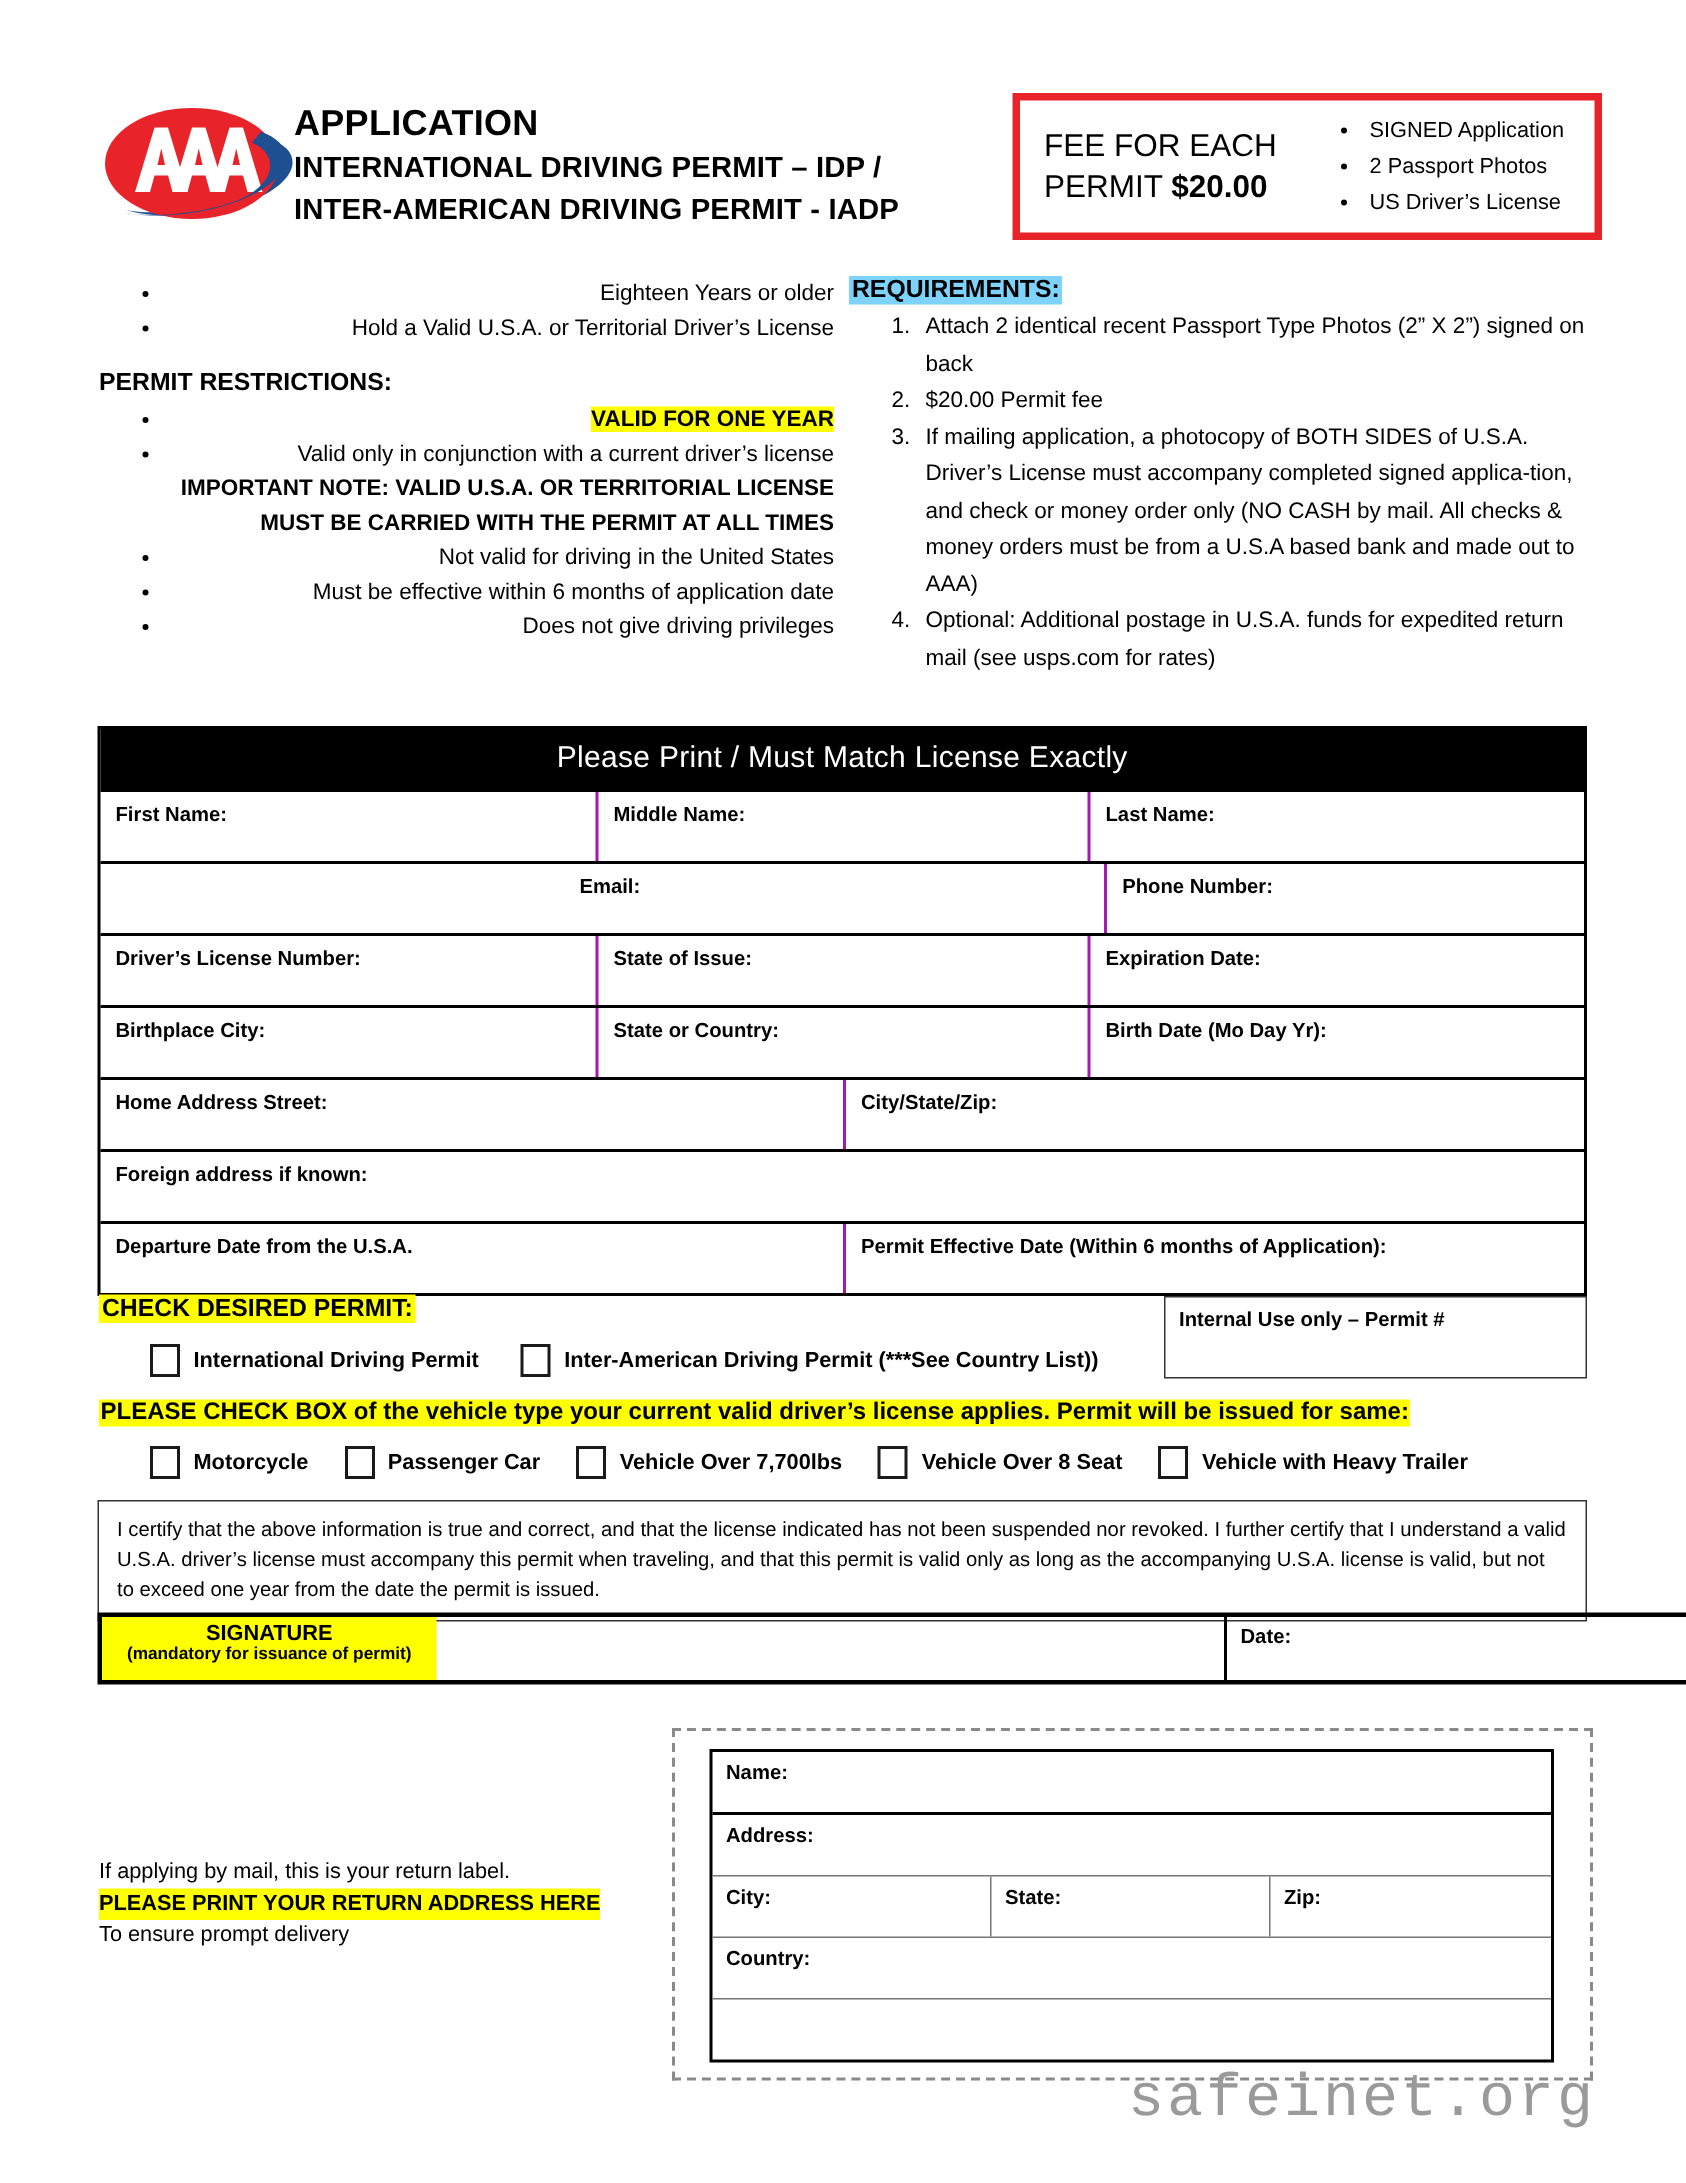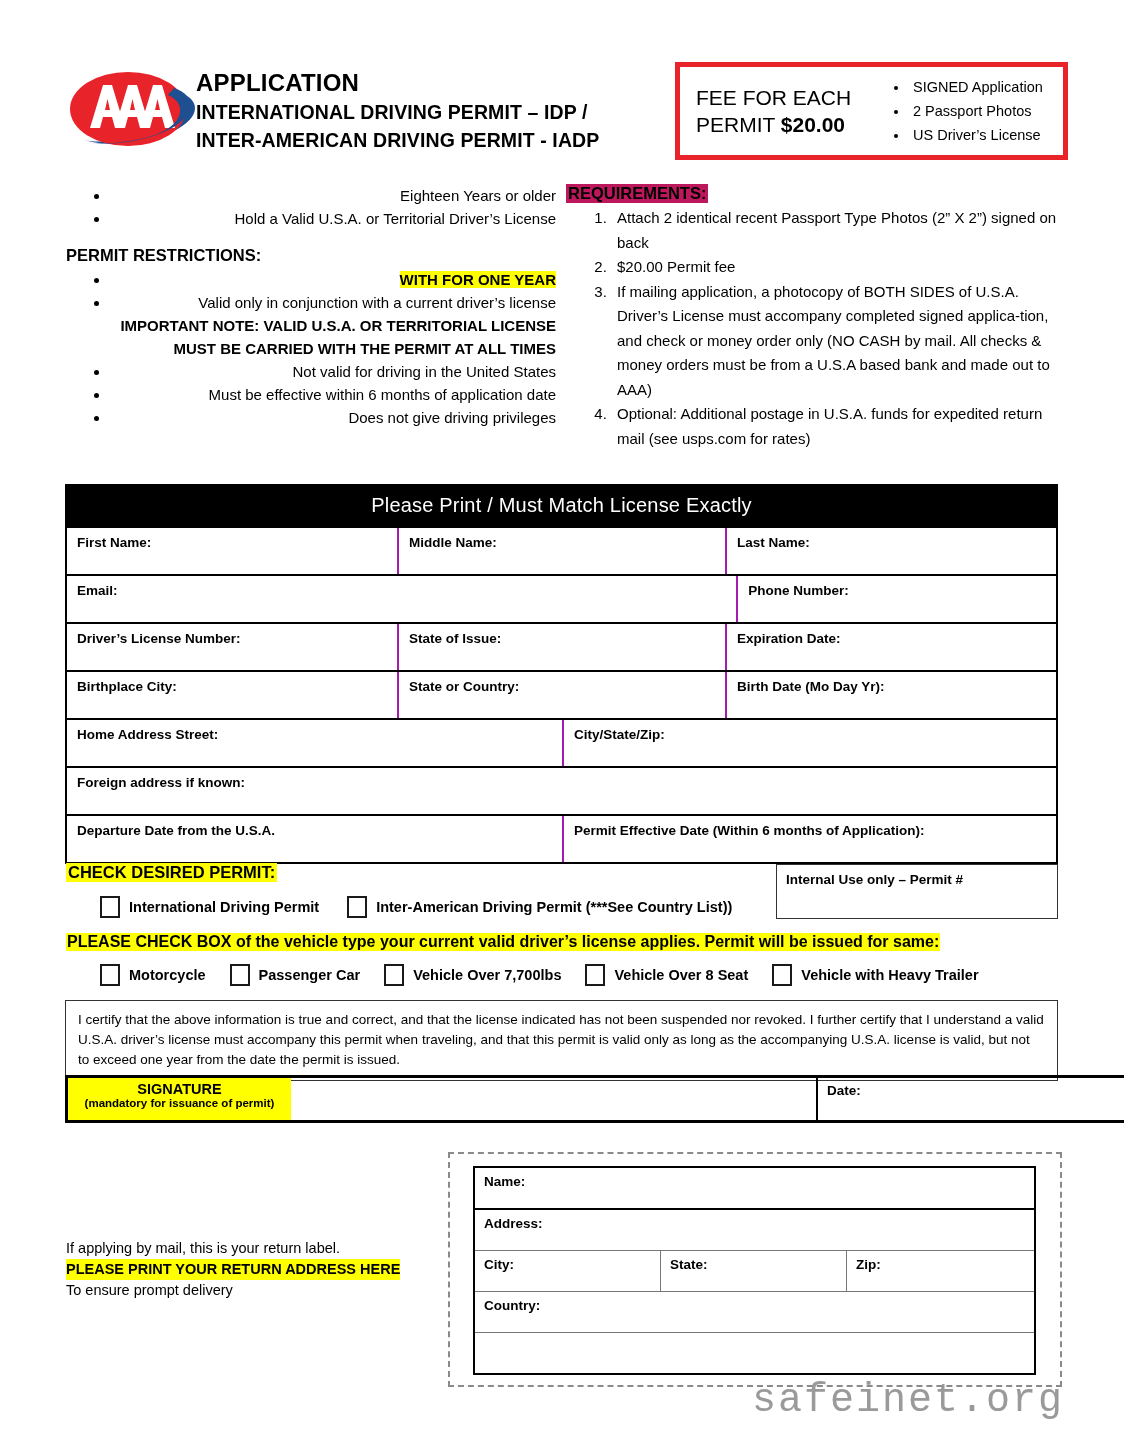--- a/index.html
+++ b/index.html
@@ -78,21 +78,21 @@
   .info-right {
     position: absolute;
     left: 566px; top: 184px;
     width: 495px;
   }
   .sec-head {
     font-size: 16.5px;
     font-weight: bold;
     margin: 0 0 3px 0;
   }
-  .sec-head.hl { background: #be185d; display: inline-block; padding: 0 2px; }
+  .sec-head.hl { background: #7dd3fc; display: inline-block; padding: 0 2px; }
   ul.bullets {
     margin: 0 0 16px 0;
     padding-left: 44px;
     list-style: disc;
   }
   ul.bullets li {
     font-size: 15px;
     line-height: 23px;
     padding-left: 4px;
     text-align: right;
@@ -135,21 +135,21 @@
     padding: 7px 0 0 10px;
     height: 46px;
     font-size: 13.5px;
     font-weight: bold;
     border-right: 2px solid #a21caf;
   }
   .fcell:last-child { border-right: none; }
   .c1 { width: 332px; }
   .c2 { width: 328px; }
   .c3 { width: 329px; }
-  .c-wide { width: 695px; }
+  .c-wide { width: 695px; text-align: center; }
   .c-half1 { width: 497px; }
   .c-half2 { width: 492px; }
   .c-full { width: 1099px; }
 
   
   .check-permit-head {
     position: absolute;
     left: 66px; top: 863px;
     font-size: 16.5px;
     font-weight: bold;
@@ -335,21 +335,21 @@
 </div>
 
 <div class="info-left">
   <ul class="bullets">
     <li>Eighteen Years or older</li>
     <li>Hold a Valid U.S.A. or Territorial Driver’s License</li>
   </ul>
 
   <div class="sec-head">PERMIT RESTRICTIONS:</div>
   <ul class="bullets">
-    <li><span class="hl-text">WITH FOR ONE YEAR</span></li>
+    <li><span class="hl-text">VALID FOR ONE YEAR</span></li>
     <li>
       <span>Valid only in conjunction with a current driver’s license</span>
       <span class="note-bold">IMPORTANT NOTE: VALID U.S.A. OR TERRITORIAL LICENSE</span>
       <span class="note-bold">MUST BE CARRIED WITH THE PERMIT AT ALL TIMES</span>
     </li>
     <li>Not valid for driving in the United States</li>
     <li>Must be effective within 6 months of application date</li>
     <li>Does not give driving privileges</li>
   </ul>
 </div>

